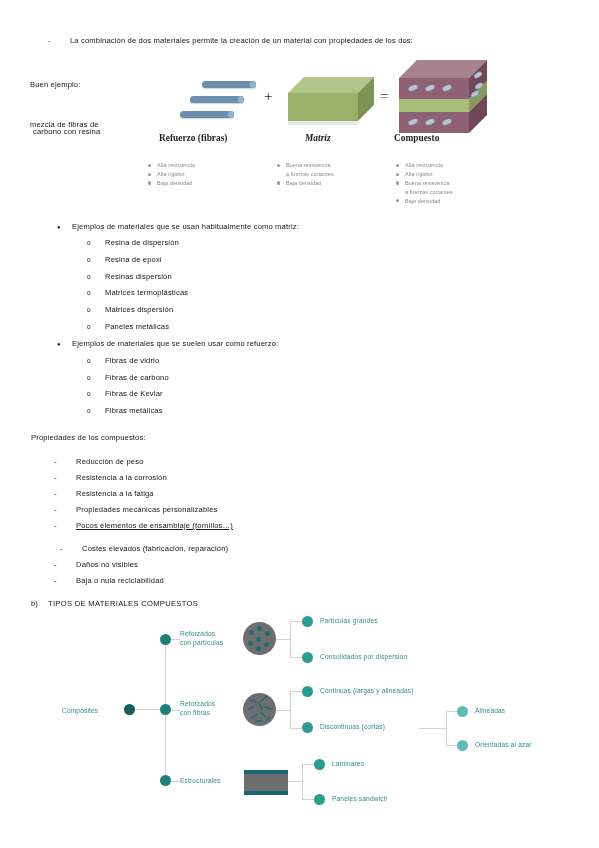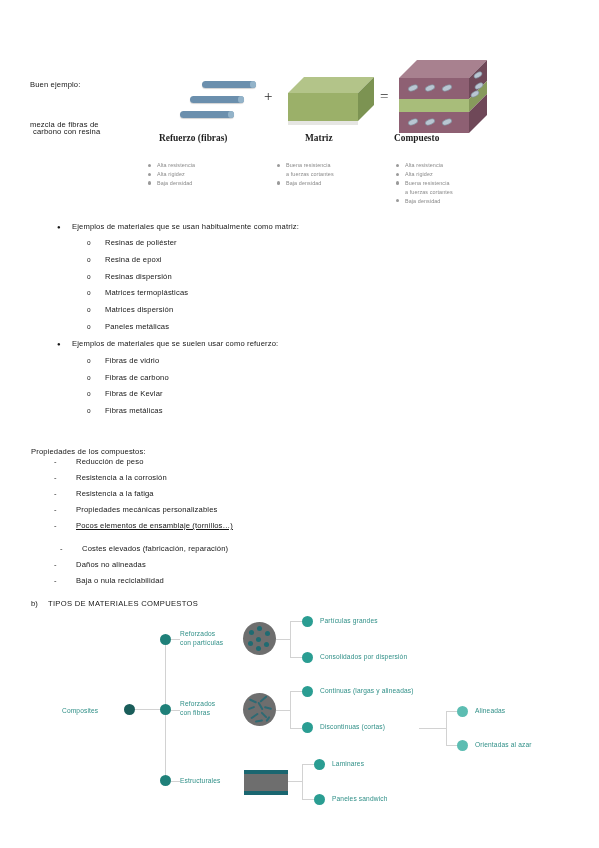--- a/index.html
+++ b/index.html
@@ -175,20 +175,23 @@
     width: 100%;
     height: 4px;
     background: #1a6670;
   }
 </style>
 </head>
 <body>
 
 <div class="page">
 
+  <div class="dash-row" style="left:48px; top:36px;">
+    <span class="mk">-</span><span>La combinación de dos materiales permite la creación de un material con propiedades de los dos:</span>
+  </div>
 
   <div class="txt" style="left:30px; top:81px;">Buen ejemplo:</div>
   <div class="txt" style="left:30px; top:121px;">mezcla de fibras de</div>
   <div class="txt" style="left:33px; top:128px;">carbono con resina</div>
 
   <div class="figure-top">
 
     <div class="fiber-bar" style="left:202px; top:26px; width:54px;"></div>
     <div class="fiber-cap" style="left:250px; top:26px;"></div>
 
@@ -228,21 +231,21 @@
         <ellipse cx="14" cy="62" rx="5" ry="2.6" transform="rotate(-22 14 62)"></ellipse>
         <ellipse cx="31" cy="62" rx="5" ry="2.6" transform="rotate(-22 31 62)"></ellipse>
         <ellipse cx="48" cy="62" rx="5" ry="2.6" transform="rotate(-22 48 62)"></ellipse>
         <ellipse cx="79" cy="15" rx="4.4" ry="2.4" transform="rotate(-30 79 15)"></ellipse>
         <ellipse cx="80" cy="26" rx="4.4" ry="2.4" transform="rotate(-30 80 26)"></ellipse>
         <ellipse cx="76" cy="34" rx="4.4" ry="2.4" transform="rotate(-30 76 34)"></ellipse>
       </g>
     </svg>
 
     <div class="fig-caption" style="left:159px; top:78px;">Refuerzo (fibras)</div>
-    <div class="fig-caption" style="left:305px; top:78px;">Matriz</div>
+    <div class="fig-caption" style="left:305px; top:78px;font-style:italic;">Matriz</div>
     <div class="fig-caption" style="left:394px; top:78px;">Compuesto</div>
 
     <div class="minilist" style="left:148px; top:106px;">
       <span class="row"><span class="dot"></span><span>Alta resistencia</span></span>
       <span class="row"><span class="dot"></span><span>Alta rigidez</span></span>
       <span class="row"><span class="dot"></span><span>Baja densidad</span></span>
     </div>
 
     <div class="minilist" style="left:277px; top:106px;">
       <span class="row"><span class="dot"></span><span>Buena resistencia</span></span>
@@ -256,21 +259,21 @@
       <span class="row"><span class="dot"></span><span>Buena resistencia</span></span>
       <span class="cont">a fuerzas cortantes</span>
       <span class="row"><span class="dot"></span><span>Baja densidad</span></span>
     </div>
   </div>
 
   <div class="bullet-lvl1" style="left:57px; top:222px;">
     <span class="mk">●</span><span>Ejemplos de materiales que se usan habitualmente como matriz:</span>
   </div>
   <div class="bullet-lvl2" style="left:87px; top:238px;">
-    <span class="mk">o</span><span>Resinas de poliéster</span>
+    <span class="mk">o</span><span>Resina de dispersión</span>
   </div>
   <div class="bullet-lvl2" style="left:87px; top:255px;">
     <span class="mk">o</span><span>Resina de epoxi</span>
   </div>
   <div class="bullet-lvl2" style="left:87px; top:272px;">
     <span class="mk">o</span><span>Resinas dispersión</span>
   </div>
   <div class="bullet-lvl2" style="left:87px; top:288px;">
     <span class="mk">o</span><span>Matrices termoplásticas</span>
   </div>
@@ -290,21 +293,21 @@
   <div class="bullet-lvl2" style="left:87px; top:373px;">
     <span class="mk">o</span><span>Fibras de carbono</span>
   </div>
   <div class="bullet-lvl2" style="left:87px; top:389px;">
     <span class="mk">o</span><span>Fibras de Kevlar</span>
   </div>
   <div class="bullet-lvl2" style="left:87px; top:406px;">
     <span class="mk">o</span><span>Fibras metálicas</span>
   </div>
 
-  <div class="txt" style="left:31px; top:448px;text-align:center;">Propiedades de los compuestos:</div>
+  <div class="txt" style="left:31px; top:434px;text-align:center;">Propiedades de los compuestos:</div>
 
   <div class="dash-row" style="left:54px; top:457px;">
     <span class="mk">-</span><span>Reducción de peso</span>
   </div>
   <div class="dash-row" style="left:54px; top:473px;">
     <span class="mk">-</span><span>Resistencia a la corrosión</span>
   </div>
   <div class="dash-row" style="left:54px; top:489px;">
     <span class="mk">-</span><span>Resistencia a la fatiga</span>
   </div>
@@ -312,21 +315,21 @@
     <span class="mk">-</span><span>Propiedades mecánicas personalizables</span>
   </div>
   <div class="dash-row" style="left:54px; top:521px;text-decoration:underline;">
     <span class="mk">-</span><span>Pocos elementos de ensamblaje (tornillos…)</span>
   </div>
 
   <div class="dash-row" style="left:60px; top:544px;">
     <span class="mk">-</span><span>Costes elevados (fabricación, reparación)</span>
   </div>
   <div class="dash-row" style="left:54px; top:560px;">
-    <span class="mk">-</span><span>Daños no alineadas</span>
+    <span class="mk">-</span><span>Daños no visibles</span>
   </div>
   <div class="dash-row" style="left:54px; top:576px;">
     <span class="mk">-</span><span>Baja o nula reciclabilidad</span>
   </div>
 
   <div class="txt" style="left:31px; top:600px;">b)</div>
   <div class="txt" style="left:48px; top:600px; letter-spacing:0.3px;">TIPOS DE MATERIALES COMPUESTOS</div>
 
   <div class="tree">
 

